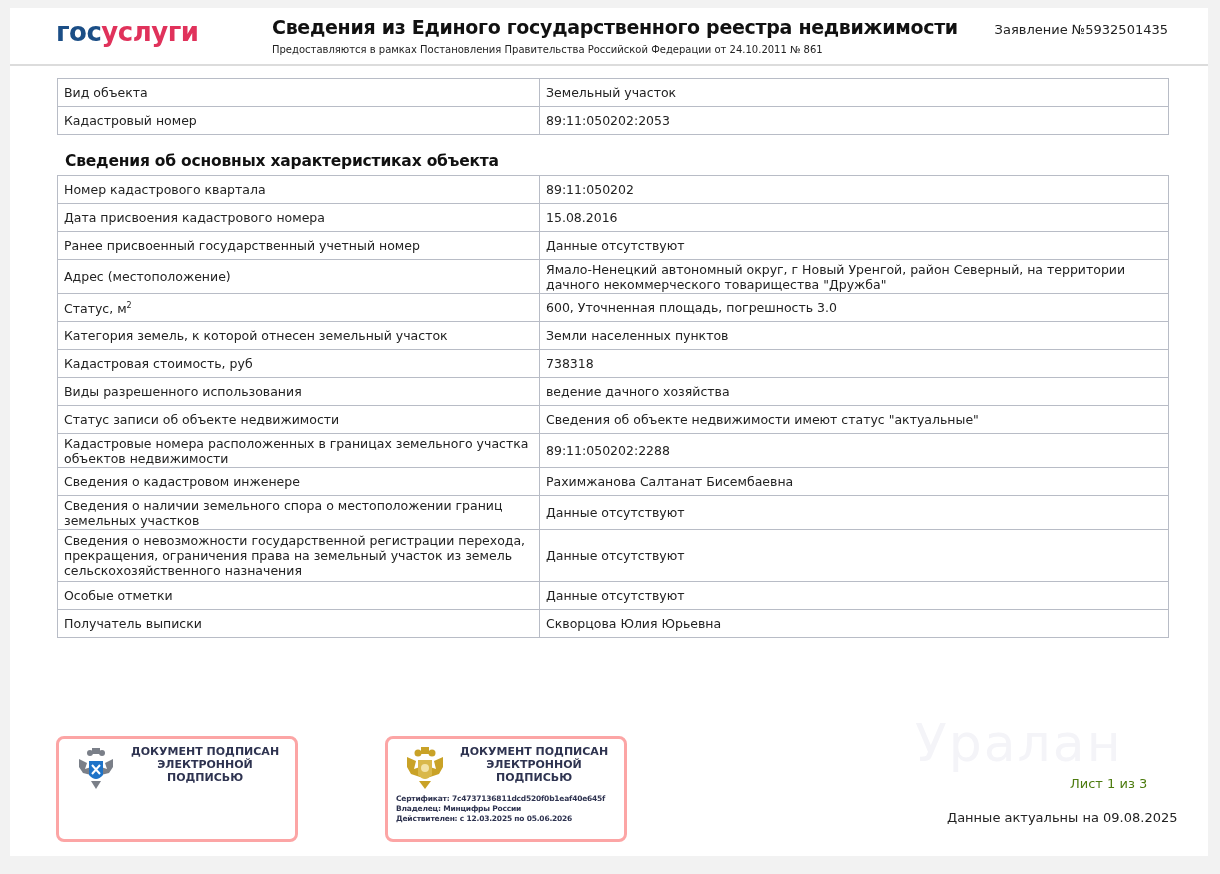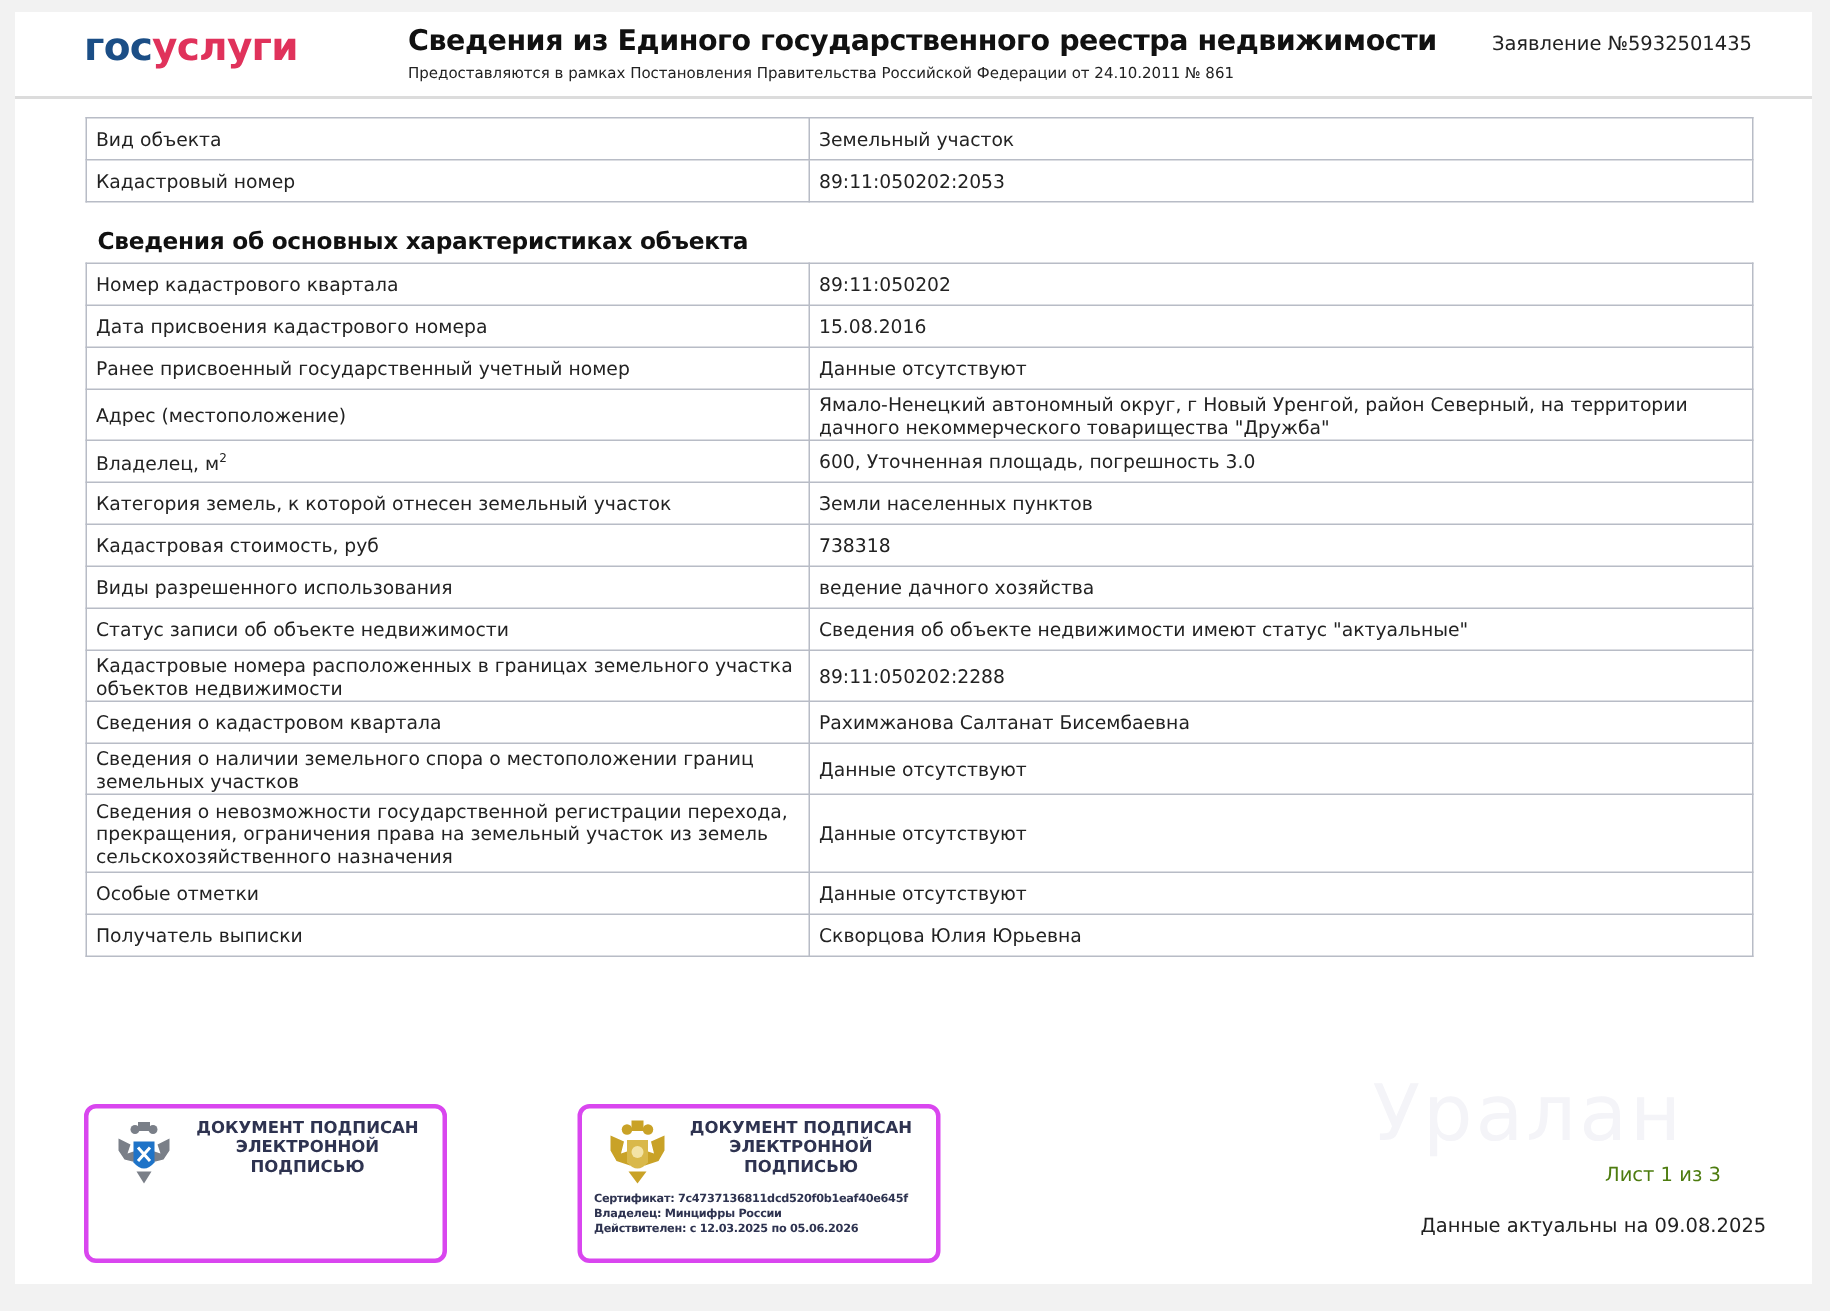--- a/index.html
+++ b/index.html
@@ -19,21 +19,21 @@
   td.k { width: 482px; }
   .t1 { top: 70px; }
   .t1 tr { height: 28px; }
   .section-title { position: absolute; left: 55px; top: 144px; font-size: 15.5px; font-weight: bold; color: #111; letter-spacing: -0.2px; }
   .t2 { top: 167px; }
   .r28 { height: 28px; }
   .r34 { height: 34px; }
   .r52 { height: 52px; }
   sup { font-size: 8px; }
 
-  .stamp { position: absolute; top: 728px; width: 242px; height: 106px; border: 3px solid #d946ef; border-radius: 8px; background: #fff; }
+  .stamp { position: absolute; top: 728px; width: 242px; height: 106px; border: 3px solid #fca5a5; border-radius: 8px; background: #fff; }
   .stamp .emblem { position: absolute; left: 14px; top: 6px; width: 46px; height: 46px; }
   .stamp .stitle { position: absolute; left: 62px; top: 6px; width: 168px; text-align: center; font-size: 11px; font-weight: bold; color: #2e3350; line-height: 13px; }
   .stamp .sinfo { position: absolute; left: 8px; top: 55px; font-size: 7.5px; font-weight: bold; color: #2e3350; line-height: 10px; white-space: nowrap; letter-spacing: -0.2px; }
   .stamp1 { left: 46px; }
   .stamp2 { left: 375px; }
 
   .watermark { position: absolute; left: 905px; top: 705px; font-size: 52px; color: #f4f4f8; letter-spacing: 2px; }
   .sheet { position: absolute; left: 1060px; top: 768px; font-size: 13px; color: #4d7c0f; }
   .actual { position: absolute; left: 937px; top: 802px; font-size: 13px; color: #222; }
 </style>
@@ -76,21 +76,21 @@
         </tr>
     <tr class="r28">
           <td class="k">Ранее присвоенный государственный учетный номер</td>
           <td>Данные отсутствуют</td>
         </tr>
     <tr class="r34">
           <td class="k">Адрес (местоположение)</td>
           <td>Ямало-Ненецкий автономный округ, г Новый Уренгой, район Северный, на территории дачного некоммерческого товарищества "Дружба"</td>
         </tr>
     <tr class="r28">
-          <td class="k"><span>Владелец, м</span><sup>2</sup></td>
+          <td class="k"><span>Статус, м</span><sup>2</sup></td>
           <td>600, Уточненная площадь, погрешность 3.0</td>
         </tr>
     <tr class="r28">
           <td class="k">Категория земель, к которой отнесен земельный участок</td>
           <td>Земли населенных пунктов</td>
         </tr>
     <tr class="r28">
           <td class="k">Кадастровая стоимость, руб</td>
           <td>738318</td>
         </tr>
@@ -100,21 +100,21 @@
         </tr>
     <tr class="r28">
           <td class="k">Статус записи об объекте недвижимости</td>
           <td>Сведения об объекте недвижимости имеют статус "актуальные"</td>
         </tr>
     <tr class="r34">
           <td class="k">Кадастровые номера расположенных в границах земельного участка объектов недвижимости</td>
           <td>89:11:050202:2288</td>
         </tr>
     <tr class="r28">
-          <td class="k">Сведения о кадастровом квартала</td>
+          <td class="k">Сведения о кадастровом инженере</td>
           <td>Рахимжанова Салтанат Бисембаевна</td>
         </tr>
     <tr class="r34">
           <td class="k">Сведения о наличии земельного спора о местоположении границ земельных участков</td>
           <td>Данные отсутствуют</td>
         </tr>
     <tr class="r52">
           <td class="k">Сведения о невозможности государственной регистрации перехода, прекращения, ограничения права на земельный участок из земель сельскохозяйственного назначения</td>
           <td>Данные отсутствуют</td>
         </tr>

